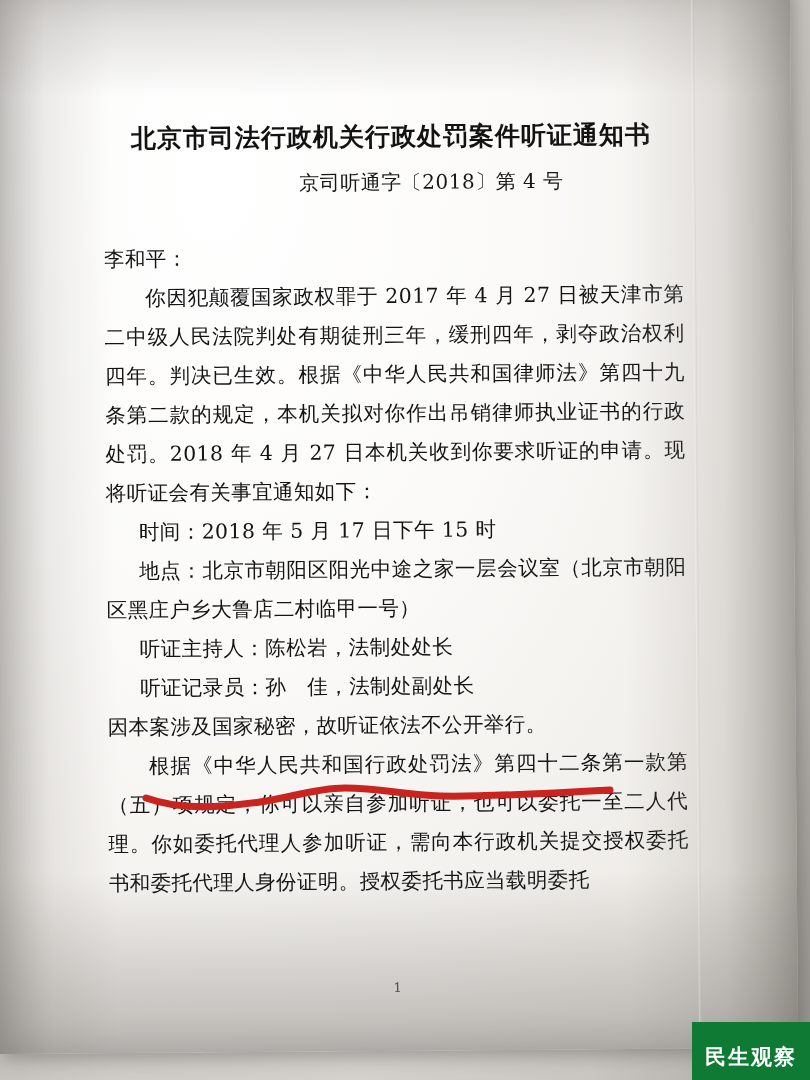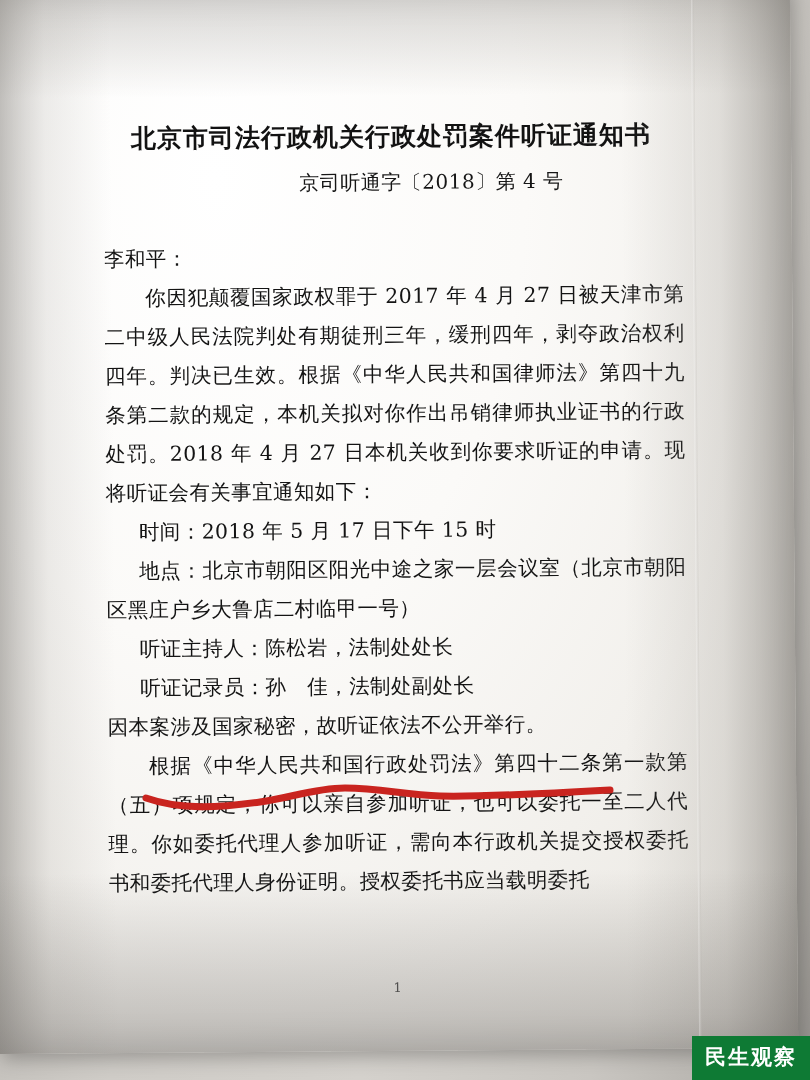--- a/index.html
+++ b/index.html
@@ -158,21 +158,21 @@
   #watermark {
     position: absolute;
     right: 0;
     bottom: 0;
     background: #0e7a34;
     color: #ffffff;
     font-family: "DejaVu Sans", sans-serif;
     font-size: 21px;
     font-weight: bold;
     letter-spacing: 2px;
-    padding: 7px 13px 9px 13px;
+    padding: 21px 13px 9px 13px;
   }
 </style>
 </head>
 <body>
 
 <div id="scene">
 
   <div id="paper">
 
     <div id="doc">

